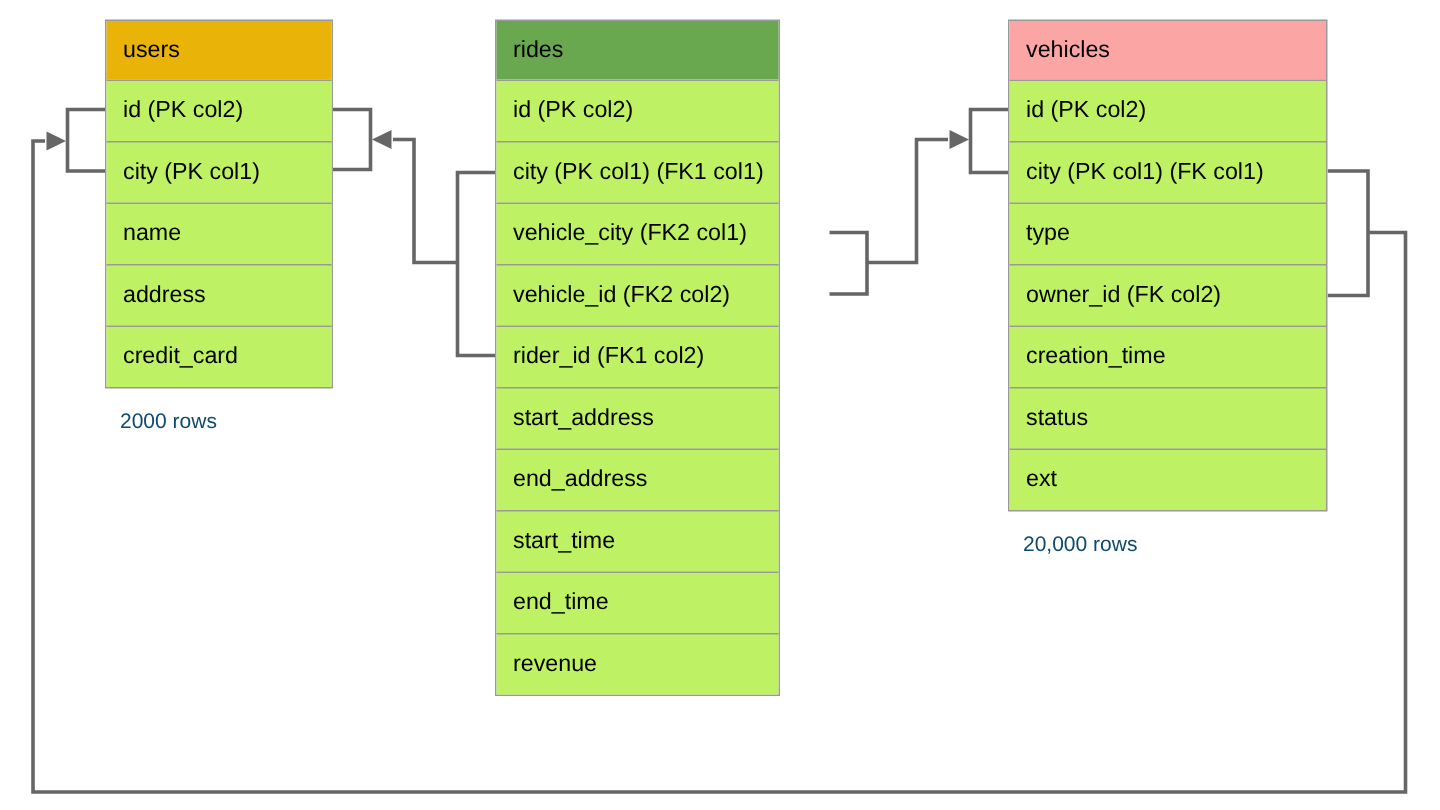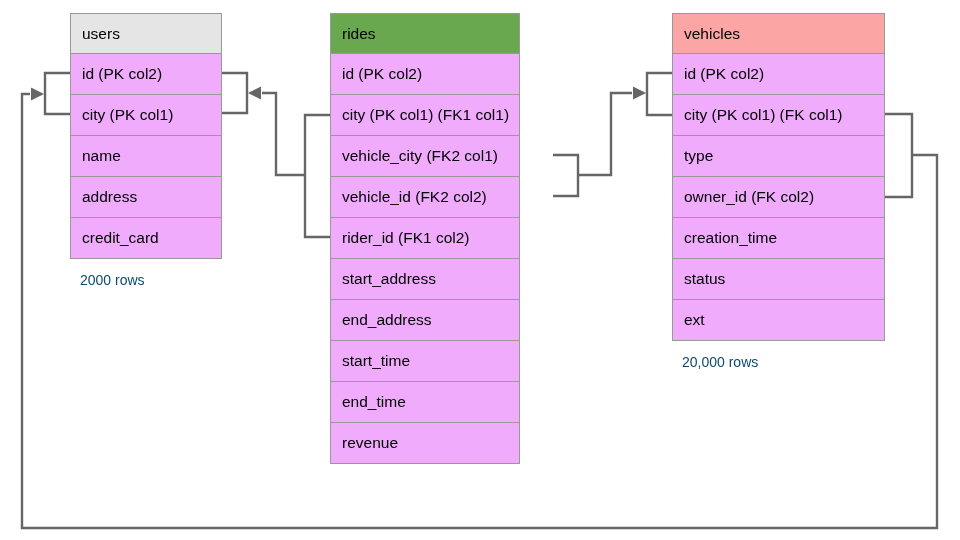--- a/index.html
+++ b/index.html
@@ -41,21 +41,21 @@
     box-sizing: border-box;
   }
   .tbl-row {
     height: 41px;
     display: flex;
     align-items: center;
     padding: 0 11px;
     font-size: 15.5px;
     color: #000000;
     border-top: 1px solid #999999;
-    background: #f0abfc;
+    background: #bef264;
     box-sizing: border-box;
     white-space: nowrap;
   }
   .tbl-footer {
     margin-top: 13px;
     padding-left: 10px;
     font-size: 14px;
     color: #0c4a6e;
   }
   
@@ -85,21 +85,21 @@
     </g>
     <g fill="currentColor" stroke="none">
       <polygon points="248,93 261,86.6 261,99.4"></polygon>
       <polygon points="646,93 633,86.6 633,99.4"></polygon>
       <polygon points="44,94 31,87.6 31,100.4"></polygon>
     </g>
   </svg>
 
   <div class="db-table" id="table-users">
     <div class="tbl-box" style="border-color: rgb(153, 153, 153);">
-      <div class="tbl-header" style="background-color: #e5e5e5;">
+      <div class="tbl-header" style="background-color: #eab308;">
         <span>users</span>
       </div>
       <div class="tbl-row">
           <span>id (PK col2)</span>
         </div>
       <div class="tbl-row">
           <span>city (PK col1)</span>
         </div>
       <div class="tbl-row">
           <span>name</span>

